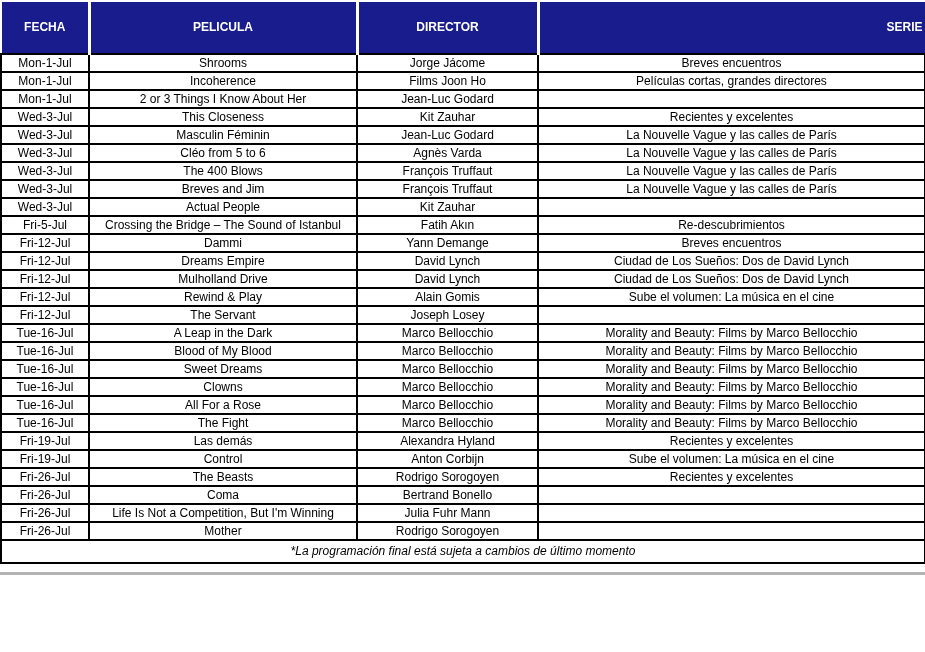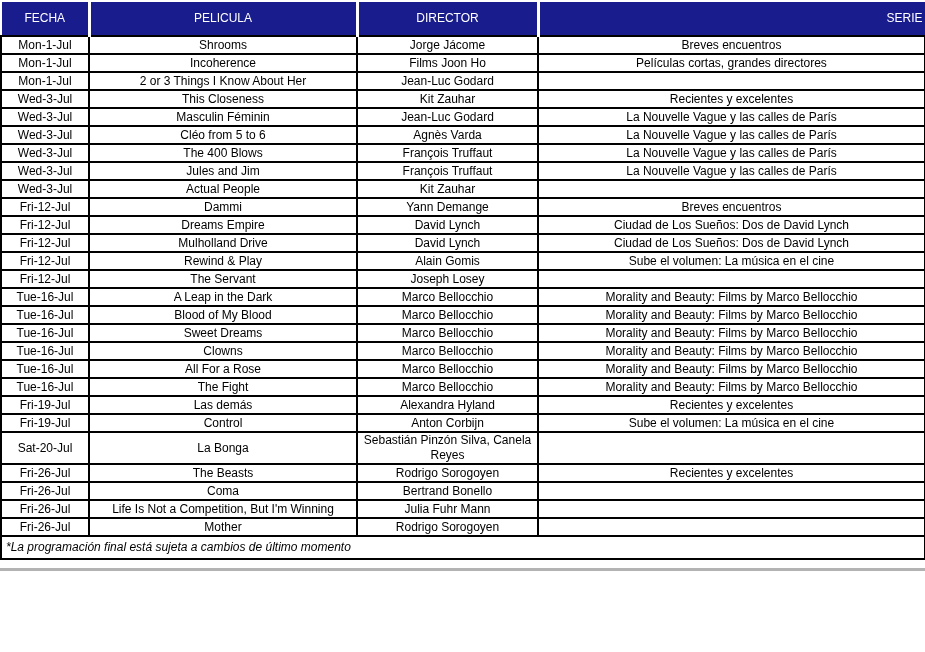--- a/index.html
+++ b/index.html
@@ -22,24 +22,24 @@
     line-height:1.25;
   }
   col.c-fecha{width:88px;}
   col.c-pelicula{width:268px;}
   col.c-director{width:181px;}
   col.c-serie{width:387px;}
 
   thead th{
     background:var(--header-bg);
     color:var(--header-text);
-    font-weight:normal;
+    font-weight:bold;
     font-size:12px;
     height:15px;
-    padding:9px 2px;
+    padding:18px 2px;
     text-align:center;
     border-top:2px solid #FFFFFF;
     border-left:3px solid #FFFFFF;
     border-bottom:2px solid var(--grid);
   }
   thead th:first-child{border-left:2px solid #FFFFFF;}
   thead th:last-child{border-right:1px solid #FFFFFF;text-align:right;}
 
   tbody td{
     border:2px solid var(--grid);
@@ -48,21 +48,21 @@
     text-align:center;
     vertical-align:middle;
     overflow:hidden;
   }
   tbody td.col-pelicula{}
 
   tfoot td{
     border:2px solid var(--grid);
     height:19px;
     padding:1px 4px;
-    text-align:left;
+    text-align:center;
     font-style:italic;
     font-size:12px;
     vertical-align:middle;
   }
   .bottom-divider{
     width:925px;
     height:3px;
     background:var(--bottom-bar);
     margin-top:8px;
   }
@@ -123,29 +123,35 @@
         <td class="col-serie">La Nouvelle Vague y las calles de París</td>
       </tr>
       <tr>
         <td class="col-fecha">Wed-3-Jul</td>
         <td class="col-pelicula">The 400 Blows</td>
         <td class="col-director">François Truffaut</td>
         <td class="col-serie">La Nouvelle Vague y las calles de París</td>
       </tr>
       <tr>
         <td class="col-fecha">Wed-3-Jul</td>
-        <td class="col-pelicula">Jules and Jim</td>
+        <td class="col-pelicula">Breves and Jim</td>
         <td class="col-director">François Truffaut</td>
         <td class="col-serie">La Nouvelle Vague y las calles de París</td>
       </tr>
       <tr>
         <td class="col-fecha">Wed-3-Jul</td>
         <td class="col-pelicula">Actual People</td>
         <td class="col-director">Kit Zauhar</td>
         <td class="col-serie"></td>
+      </tr>
+      <tr>
+        <td class="col-fecha">Fri-5-Jul</td>
+        <td class="col-pelicula">Crossing the Bridge – The Sound of Istanbul</td>
+        <td class="col-director">Fatih Akın</td>
+        <td class="col-serie">Re-descubrimientos</td>
       </tr>
       <tr>
         <td class="col-fecha">Fri-12-Jul</td>
         <td class="col-pelicula">Dammi</td>
         <td class="col-director">Yann Demange</td>
         <td class="col-serie">Breves encuentros</td>
       </tr>
       <tr>
         <td class="col-fecha">Fri-12-Jul</td>
         <td class="col-pelicula">Dreams Empire</td>
@@ -210,26 +216,20 @@
         <td class="col-fecha">Fri-19-Jul</td>
         <td class="col-pelicula">Las demás</td>
         <td class="col-director">Alexandra Hyland</td>
         <td class="col-serie">Recientes y excelentes</td>
       </tr>
       <tr>
         <td class="col-fecha">Fri-19-Jul</td>
         <td class="col-pelicula">Control</td>
         <td class="col-director">Anton Corbijn</td>
         <td class="col-serie">Sube el volumen: La música en el cine</td>
-      </tr>
-      <tr>
-        <td class="col-fecha">Sat-20-Jul</td>
-        <td class="col-pelicula">La Bonga</td>
-        <td class="col-director">Sebastián Pinzón Silva, Canela Reyes</td>
-        <td class="col-serie"></td>
       </tr>
       <tr>
         <td class="col-fecha">Fri-26-Jul</td>
         <td class="col-pelicula">The Beasts</td>
         <td class="col-director">Rodrigo Sorogoyen</td>
         <td class="col-serie">Recientes y excelentes</td>
       </tr>
       <tr>
         <td class="col-fecha">Fri-26-Jul</td>
         <td class="col-pelicula">Coma</td>

